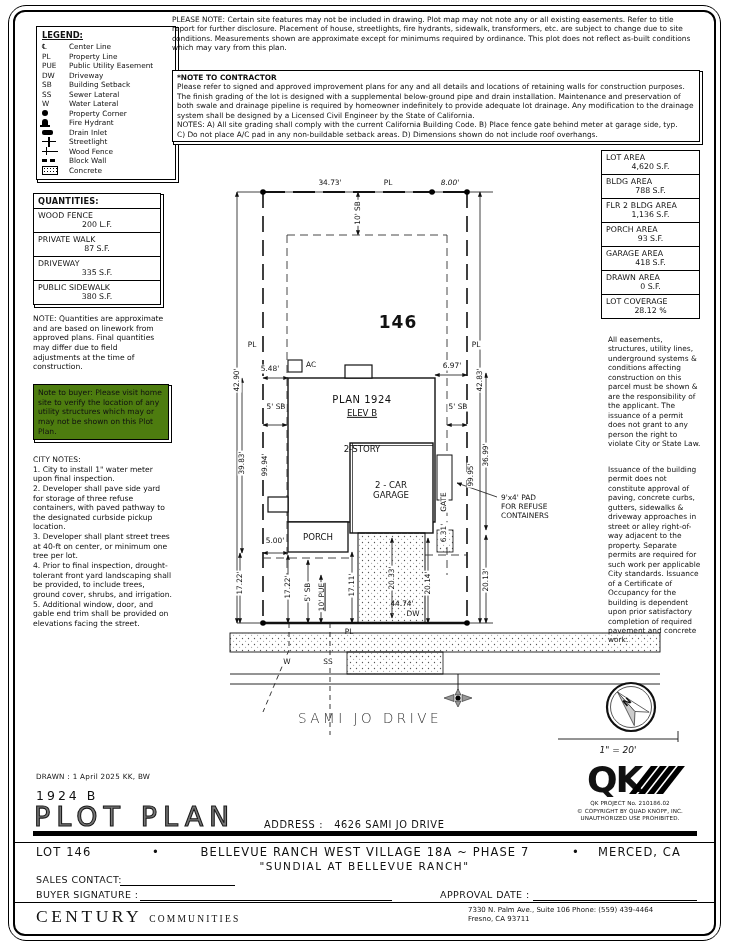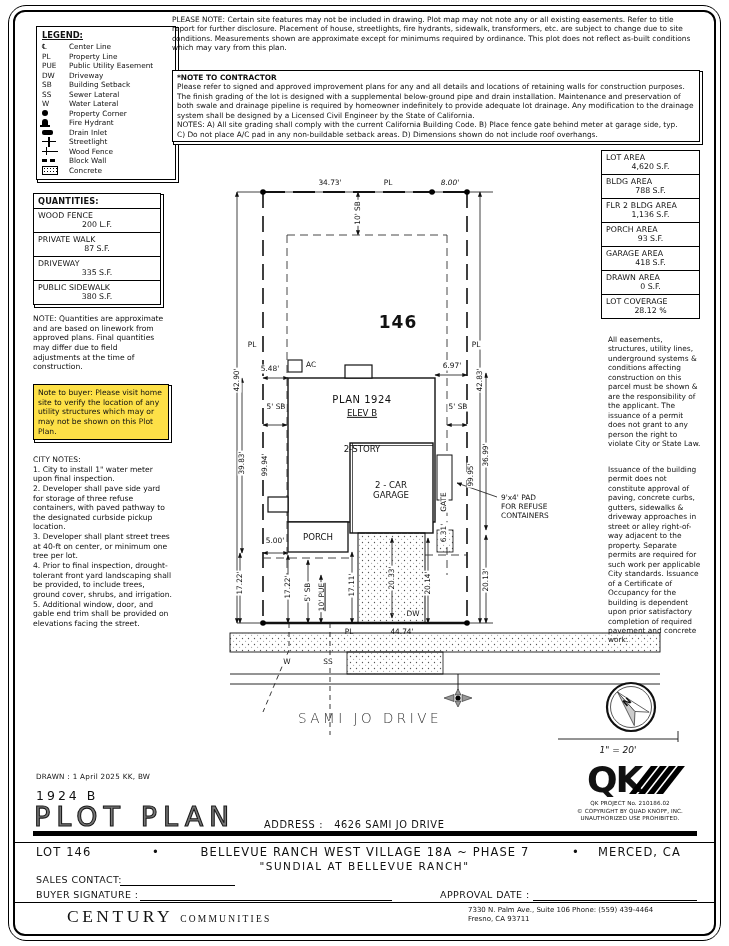--- a/index.html
+++ b/index.html
@@ -65,21 +65,21 @@
     -webkit-text-stroke:1.1px #1a1a1a;font-weight:400;}
   .addr{left:264px;top:819px;font-size:9.8px;letter-spacing:.6px;}
   .heavybar{left:33px;top:831px;width:664px;height:4.5px;background:#000;}
   .hline1{left:14px;right:14px;top:842px;border-top:1.2px solid #000;}
   .lotline{top:845px;font-size:11.5px;letter-spacing:1.1px;}
   .subdiv{left:0;width:729px;top:860px;text-align:center;font-size:10.5px;letter-spacing:1.5px;}
   .fieldlab{font-size:9.5px;letter-spacing:.4px;}
   .fieldline{border-bottom:1.1px solid #000;position:absolute;height:1px;}
   .hline2{left:14px;right:14px;top:902px;border-top:1.4px solid #000;}
   .century{left:36px;top:906px;display:flex;align-items:baseline;gap:7px;}
-  .cw1{font-family:"Liberation Serif","DejaVu Serif",serif;font-size:17.5px;letter-spacing:3.5px;margin-left:31px;}
+  .cw1{font-family:"Liberation Serif","DejaVu Serif",serif;font-size:17.5px;letter-spacing:3.5px;}
   .cw2{font-family:"Liberation Serif","DejaVu Serif",serif;font-size:9.5px;letter-spacing:2.2px;}
   .caddr{left:468px;top:906px;font-size:7px;line-height:1.35;}
   
   .qk{left:563px;top:760px;width:134px;text-align:center;}
   .qk-logo{display:flex;align-items:center;justify-content:center;height:40px;}
   .qk-q{font-weight:900;font-size:36px;letter-spacing:-2px;line-height:1;}
   .qk-k{font-weight:900;font-size:36px;letter-spacing:-2px;line-height:1;margin-right:2px;}
   .qk-stripes{display:flex;gap:2.5px;margin-left:-4px;}
   .qk-stripes i{display:block;width:6.5px;height:28px;background:#000;transform:skewX(-38deg);}
   .qk-line{font-size:5.6px;line-height:1.35;letter-spacing:.1px;}
@@ -185,21 +185,21 @@
   <div class="dt-row">
       <div class="dt-name">DRIVEWAY</div>
       <div class="dt-val">335 S.F.</div>
     </div>
   <div class="dt-row">
       <div class="dt-name">PUBLIC SIDEWALK</div>
       <div class="dt-val">380 S.F.</div>
     </div>
 </div>
 <div class="abs t75" style="left:33px;top:314px;width:132px;">NOTE: Quantities are approximate and are based on linework from approved plans.  Final quantities may differ due to field adjustments at the time of construction.</div>
-<div class="abs t75 shadow" style="left:33px;top:384px;width:126px;border:1.4px solid #000;padding:3px 4px;background:#fde047;">Note to buyer: Please visit home site to verify the location of any utility structures which may or may not be shown on this Plot Plan.</div>
+<div class="abs t75 shadow" style="left:33px;top:384px;width:126px;border:1.4px solid #000;padding:3px 4px;background:#4d7c0f;">Note to buyer: Please visit home site to verify the location of any utility structures which may or may not be shown on this Plot Plan.</div>
 <div class="abs t75 pre" style="left:33px;top:455px;width:140px;">CITY NOTES:
 1. City to install 1" water meter upon final inspection.
 2. Developer shall pave side yard for storage of three refuse containers, with paved pathway to the designated curbside pickup location.
 3. Developer shall plant street trees at 40-ft on center, or minimum one tree per lot.
 4. Prior to final inspection, drought-tolerant front yard landscaping shall be provided, to include trees, ground cover, shrubs, and irrigation.
 5. Additional window, door, and gable end trim shall be provided on elevations facing the street.</div>
 
 <div class="abs dtable" style="left:601px;top:150px;width:97px;">
   <div class="dt-row">
       <div class="dt-name">LOT AREA</div>
@@ -360,21 +360,21 @@
   <span class="lb rot wbg" style="left:65px;top:438px;">17.22'</span>
   <span class="lb rot wbg" style="left:113px;top:442px;">17.22'</span>
   <span class="lb rot wbg" style="left:133px;top:447px;">5' SB</span>
   <span class="lb rot wbg u" style="left:147px;top:452px;">10' PUE</span>
   <span class="lb rot wbg" style="left:177px;top:440px;">17.11'</span>
   <span class="lb rot wbg" style="left:217px;top:433px;">20.33'</span>
   <span class="lb rot wbg" style="left:253px;top:438px;">20.14'</span>
   <span class="lb rot wbg" style="left:311px;top:435px;">20.13'</span>
   <span class="lb wbg" style="left:238px;top:469px;">DW</span>
   <span class="lb" style="left:174px;top:487px;">PL</span>
-  <span class="lb" style="left:227px;top:487px;">44.74'</span>
+  <span class="lb" style="left:227px;top:459px;">44.74'</span>
   <span class="lb wbg" style="left:112px;top:517px;">W</span>
   <span class="lb wbg" style="left:153px;top:517px;">SS</span>
   <span class="lb street-lb" style="left:195px;top:573px;">SAMI JO DRIVE</span>
   <span class="lb north-lb" style="left:452px;top:557px;">N</span>
   <span class="lb it" style="left:443px;top:605px;font-size:9px;">1" = 20'</span>
 </div>
 
 <div class="abs drawn">DRAWN :  1 April 2025   KK, BW</div>
 <div class="abs plancode">1924   B</div>
 <div class="abs bigtitle">PLOT PLAN</div>

